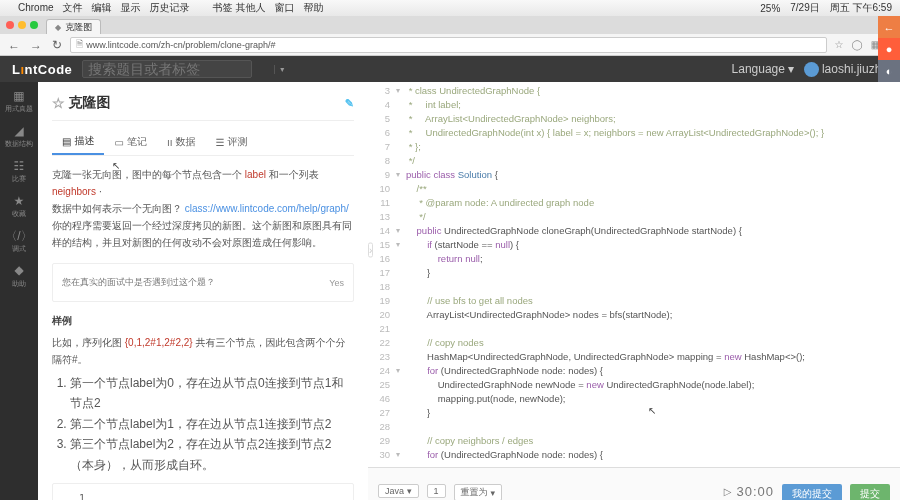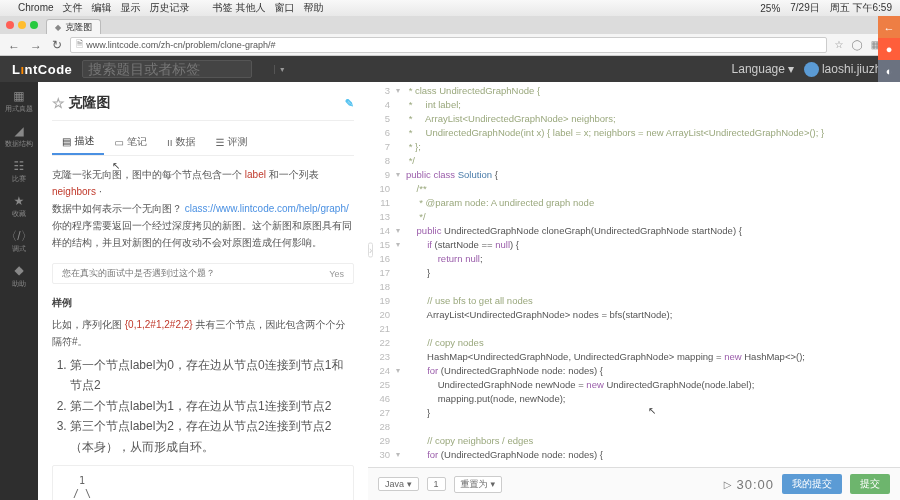--- a/index.html
+++ b/index.html
@@ -37,40 +37,40 @@
 .p-title{font-size:14px;font-weight:600;display:flex;align-items:center;gap:4px;padding-bottom:8px;border-bottom:1px solid #eee}
 .p-title .star{color:#aaa}
 .p-title .ico{margin-left:auto;color:#57c3f0;font-size:11px}
 .tabs{display:flex;margin-top:8px;border-bottom:1px solid #eee}
 .tab{padding:5px 10px;font-size:10px;color:#666;display:flex;align-items:center;gap:3px}
 .tab.act{border-bottom:2px solid #4a90e2;color:#333}
 .cursor{position:absolute;left:74px;top:78px;font-size:10px}
 .desc{margin-top:10px;font-size:10px;line-height:1.7;color:#555}
 .desc .kw{color:#c0392b}
 .desc a{color:#4a90e2;text-decoration:none}
-.q-box{margin-top:12px;border:1px solid #eee;border-radius:2px;padding:3px 9px;font-size:9px;color:#777;display:flex;align-items:center}
+.q-box{margin-top:12px;border:1px solid #eee;border-radius:2px;padding:12px 9px;font-size:9px;color:#777;display:flex;align-items:center}
 .q-box .ans{margin-left:auto;color:#999}
 .sec-h{margin-top:12px;font-size:10px;font-weight:600;color:#444}
 .sample{margin-top:6px;font-size:10px;color:#555;line-height:1.7}
 .sample .code{color:#c0392b}
 .sample ol{margin:5px 0 0 18px}
 .sample ol li{font-size:12px}
 .graph-box{margin-top:8px;border:1px solid #eee;border-radius:2px;padding:8px;font-family:monospace;font-size:10px;color:#666;line-height:1.3;white-space:pre}
 .sep{position:absolute;left:368px;top:50%;transform:translateY(-50%);color:#ccc;font-size:10px;background:#fff;border:1px solid #ddd;border-radius:2px;padding:1px 0}
 .editor{flex:1;background:#fff;display:flex;flex-direction:column;min-width:0}
 .code-area{flex:1;overflow:auto;font-family:Menlo,Consolas,monospace;font-size:9.5px;line-height:14px;padding:2px 0}
 .ln{display:flex}
 .lno{width:28px;text-align:right;color:#bbb;padding-right:6px;flex-shrink:0;user-select:none}
 .fold{width:10px;color:#bbb;font-size:8px;flex-shrink:0}
 .src{white-space:pre;color:#555}
 .c-cm{color:#9aa87d}
 .c-kw{color:#9b5eab}
 .c-ty{color:#4a7caa}
 .cursor2{position:absolute;font-size:10px}
-.footer{height:26px;border-top:1px solid #ddd;background:#fafafa;display:flex;align-items:center;padding:16px 10px;gap:8px;font-size:10px;color:#666}
+.footer{height:26px;border-top:1px solid #ddd;background:#fafafa;display:flex;align-items:flex-start;padding:16px 10px;gap:8px;font-size:10px;color:#666}
 .sel{border:1px solid #ccc;border-radius:2px;padding:1px 6px;background:#fff;font-size:9px;display:flex;align-items:center;gap:3px}
 .footer .gap{flex:1}
 .timer{display:flex;align-items:center;gap:5px;color:#777}
 .btn{padding:3px 10px;border-radius:2px;font-size:10px;color:#fff}
 .btn.blue{background:#5b9bd5}
 .btn.green{background:#6db56d}
 .rt-tools{position:absolute;right:0;top:16px;width:22px;display:flex;flex-direction:column}
 .rt-tools div{height:22px;display:flex;align-items:center;justify-content:center;color:#fff;font-size:11px}
 .rt-tools .a{background:#ee7e44}.rt-tools .b{background:#ff5e3a}.rt-tools .c{background:#6b7280}
 </style>

